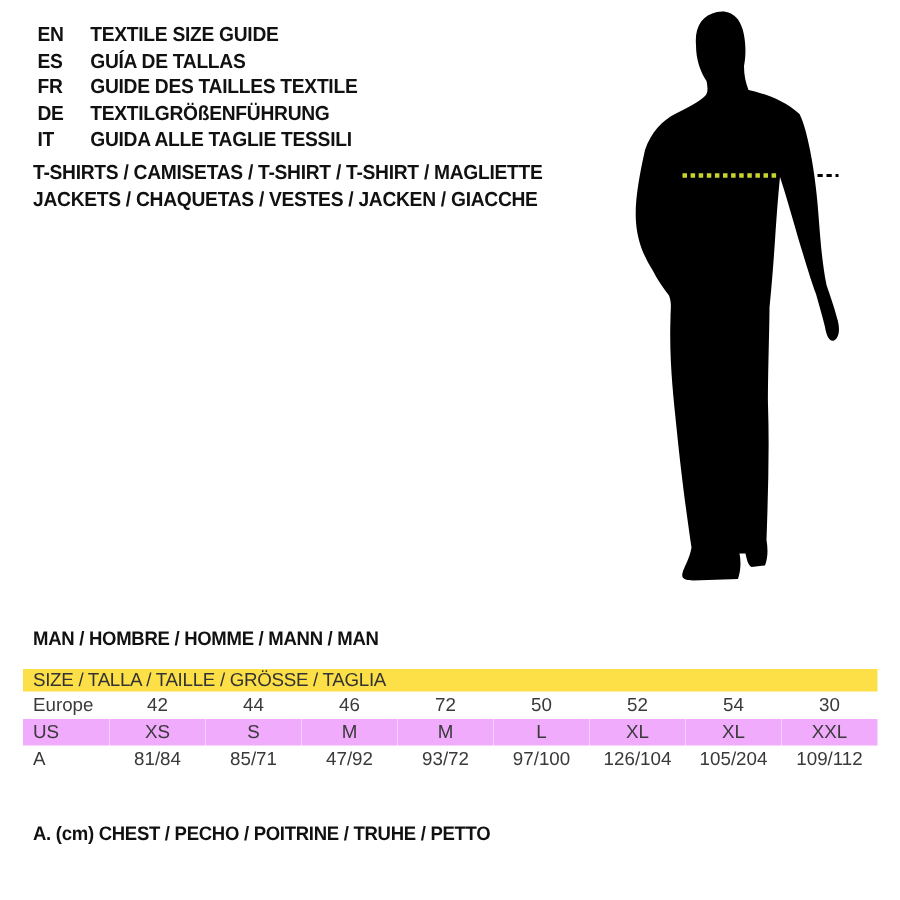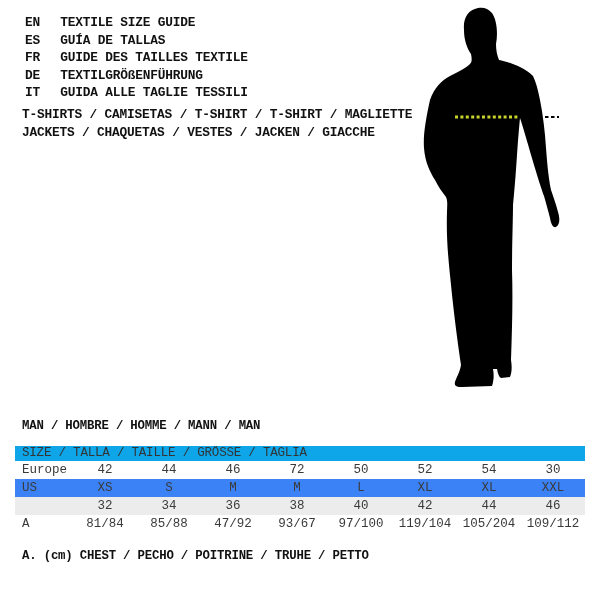--- a/index.html
+++ b/index.html
@@ -1,18 +1,18 @@
 <!DOCTYPE html>
 <html><head>
 <meta charset="utf-8">
 <style>
   html,body{margin:0;padding:0;background:#fff;}
   .page{
     position:relative;width:600px;height:600px;background:#fff;overflow:hidden;
-    font-family:Liberation Mono, monospace;color:#111;
+    font-family:Liberation Sans, sans-serif;color:#111;
   }
   
   .lang-block{
     position:absolute;left:25px;top:14px;
     font-weight:bold;font-size:13.5px;line-height:17.5px;
     letter-spacing:-0.2px;transform:scaleX(.95);transform-origin:0 0;
   }
   .lang-row{display:flex;}
   .lang-code{width:37px;flex:0 0 37px;}
   .lang-label{white-space:nowrap;}
@@ -143,63 +143,52 @@
         <col>
         <col>
         <col>
         <col>
         <col>
         <col>
         <col>
       </colgroup>
     <tbody id="sizeTableBody">
       <tr class="hdr">
-        <td colspan="9" style="background: #0ea5e9;">SIZE / TALLA / TAILLE / GRÖSSE / TAGLIA</td>
+        <td colspan="9" style="background: #fde047;">SIZE / TALLA / TAILLE / GRÖSSE / TAGLIA</td>
       </tr>
     <tr>
           <td class="lbl">Europe</td>
           <td>42</td>
           <td>44</td>
           <td>46</td>
           <td>72</td>
           <td>50</td>
           <td>52</td>
           <td>54</td>
           <td>30</td>
         </tr>
-        <tr style="background: #3b82f6;">
+        <tr style="background: #f0abfc;">
           <td class="lbl">US</td>
           <td>XS</td>
           <td>S</td>
           <td>M</td>
           <td>M</td>
           <td>L</td>
           <td>XL</td>
           <td>XL</td>
           <td>XXL</td>
         </tr>
-        <tr style="background: rgb(236, 236, 236);">
-          <td class="lbl"></td>
-          <td>32</td>
-          <td>34</td>
-          <td>36</td>
-          <td>38</td>
-          <td>40</td>
-          <td>42</td>
-          <td>44</td>
-          <td>46</td>
-        </tr>
         <tr>
           <td class="lbl">A</td>
           <td>81/84</td>
-          <td>85/88</td>
+          <td>85/71</td>
           <td>47/92</td>
-          <td>93/67</td>
+          <td>93/72</td>
           <td>97/100</td>
-          <td>119/104</td>
+          <td>126/104</td>
           <td>105/204</td>
           <td>109/112</td>
         </tr>
       </tbody>
   </table>
 
   <div class="footnote">A. (cm) CHEST / PECHO / POITRINE / TRUHE / PETTO</div>
 
 </div>
 

